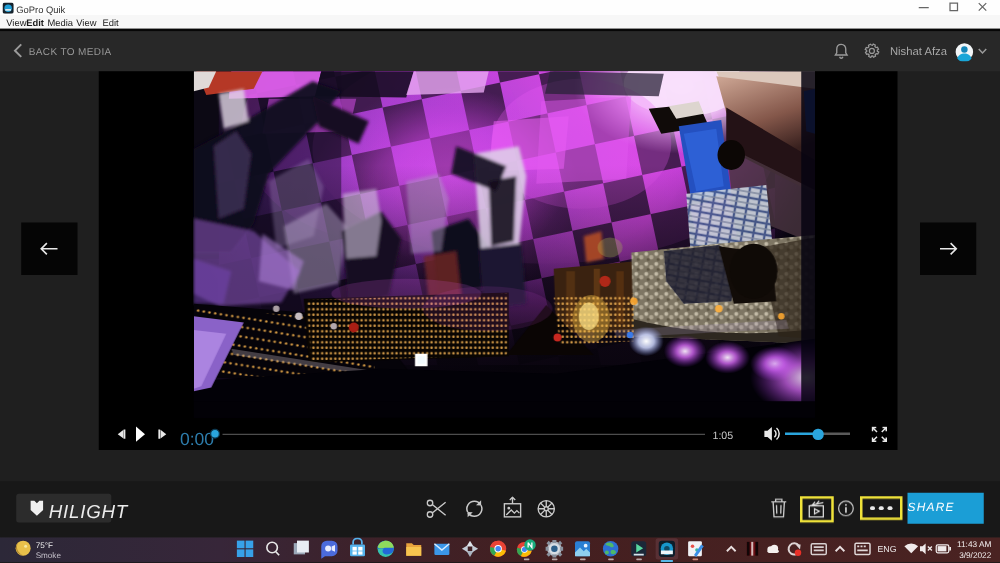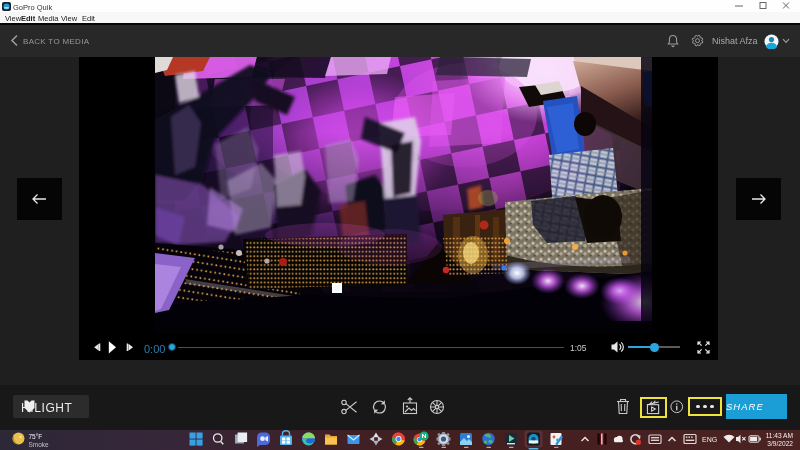--- a/index.html
+++ b/index.html
@@ -253,21 +253,21 @@
     <rect x="0" y="264" width="497" height="13" fill="#020106"></rect>
   </svg>
 
   <svg class="abs" style="left:88px;top:338px;" width="56" height="18" viewBox="0 0 56 18">
     <path d="M10.8 5.8 L6.2 9.3 L10.8 12.8 Z" fill="#e8e8e8"></path>
       <line x1="11.6" y1="5.5" x2="11.6" y2="13" stroke="#e8e8e8" stroke-width="1.4"></line>
     <path d="M20.8 3.2 L28 9.3 L20.8 15.4 Z" fill="#fff"></path>
     <line x1="39.4" y1="5.5" x2="39.4" y2="13" stroke="#e8e8e8" stroke-width="1.4"></line>
       <path d="M40.4 5.8 L45 9.3 L40.4 12.8 Z" fill="#e8e8e8"></path>
   </svg>
-  <div class="abs" style="left:144px;top:342.5px;font-size:11px;color:#2d7cab;">0:00</div>
+  <div class="abs" style="left:144px;top:342.5px;font-size:14px;color:#2d7cab;">0:00</div>
   <div class="abs" style="left:178px;top:346.5px;width:386px;height:1.2px;background:#4d4d4d;"></div>
   <div class="abs" style="left:168px;top:343px;width:8px;height:8px;border-radius:50%;background:#2aa5dd;border:1.5px solid #0d3a52;"></div>
   <div class="abs" style="left:570px;top:342.5px;font-size:8.5px;color:#c9c9c9;text-align:right;">1:05</div>
   <svg class="abs" style="left:610px;top:340px;" width="15" height="14" viewBox="0 0 15 14">
     <path d="M1.5 4.5 L4 4.5 L7.5 1.5 L7.5 12.5 L4 9.5 L1.5 9.5 Z" fill="#e8e8e8"></path>
     <path d="M9.5 4.2 A 3.6 3.6 0 0 1 9.5 9.8" fill="none" stroke="#e8e8e8" stroke-width="1.2"></path>
     <path d="M11.2 2.4 A 6 6 0 0 1 11.2 11.6" fill="none" stroke="#e8e8e8" stroke-width="1.2"></path>
   </svg>
   <div class="abs" style="left:628px;top:346.3px;width:26px;height:1.8px;background:#2aa5dd;"></div>
   <div class="abs" style="left:654px;top:346.3px;width:26px;height:1.8px;background:#5a5a5a;"></div>
@@ -288,21 +288,21 @@
   <div class="abs" style="left:736px;top:178px;width:45px;height:42px;background:#050505;"></div>
   <svg class="abs" style="left:750px;top:193px;" width="17" height="12" viewBox="0 0 17 12">
     <path d="M2 6 L15 6 M10.5 1.5 L15 6 L10.5 10.5" fill="none" stroke="#e8e8e8" stroke-width="1.3"></path>
   </svg>
 
   <div class="abs" style="left:0;top:385px;width:800px;height:45px;background:#181818;"></div>
   <div class="abs" style="left:13px;top:395px;width:76px;height:23px;background:#2c2c2c;border-radius:2px;"></div>
   <svg class="abs" style="left:24px;top:400px;" width="11" height="13" viewBox="0 0 11 13">
     <path d="M0.5 0.5 L3.5 0.5 L5.5 2.5 L7.5 0.5 L10.5 0.5 L10.5 8 L5.5 12.5 L0.5 8 Z" fill="#f0f0f0"></path>
   </svg>
-  <div class="abs" style="left:21px;top:401px;font-size:12px;letter-spacing:0.6px;color:#ececec;">HILIGHT</div>
+  <div class="abs" style="left:39px;top:401px;font-size:15px;letter-spacing:0.6px;color:#ececec;font-style:italic;">HILIGHT</div>
 
   <svg class="abs" style="left:341px;top:399px;" width="17" height="16" viewBox="0 0 17 16">
     <g stroke="#c9c9c9" stroke-width="1.1" fill="none">
       <circle cx="3" cy="3.4" r="2.2"></circle>
       <circle cx="3" cy="12.6" r="2.2"></circle>
       <path d="M4.8 4.6 L15.5 13.2 M4.8 11.4 L15.5 2.8"></path>
     </g>
   </svg>
 
   <svg class="abs" style="left:371px;top:399px;" width="17" height="16" viewBox="0 0 17 16">

